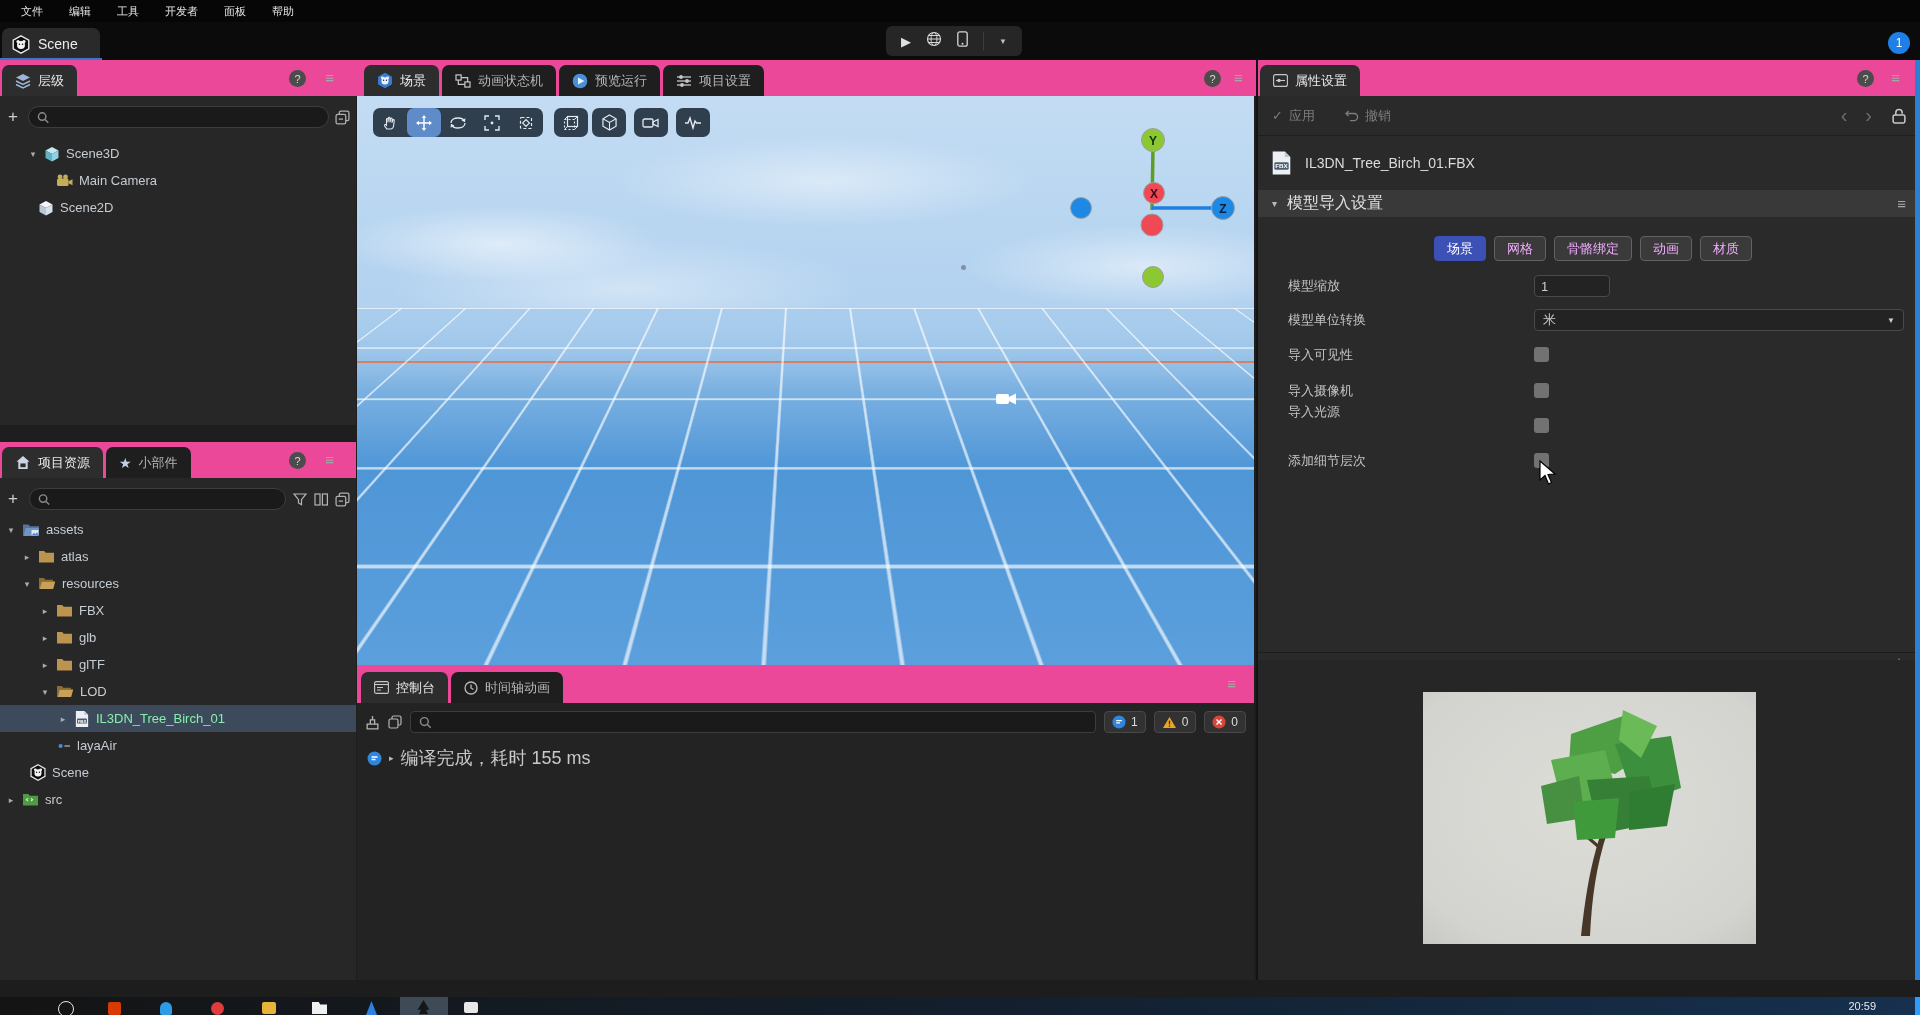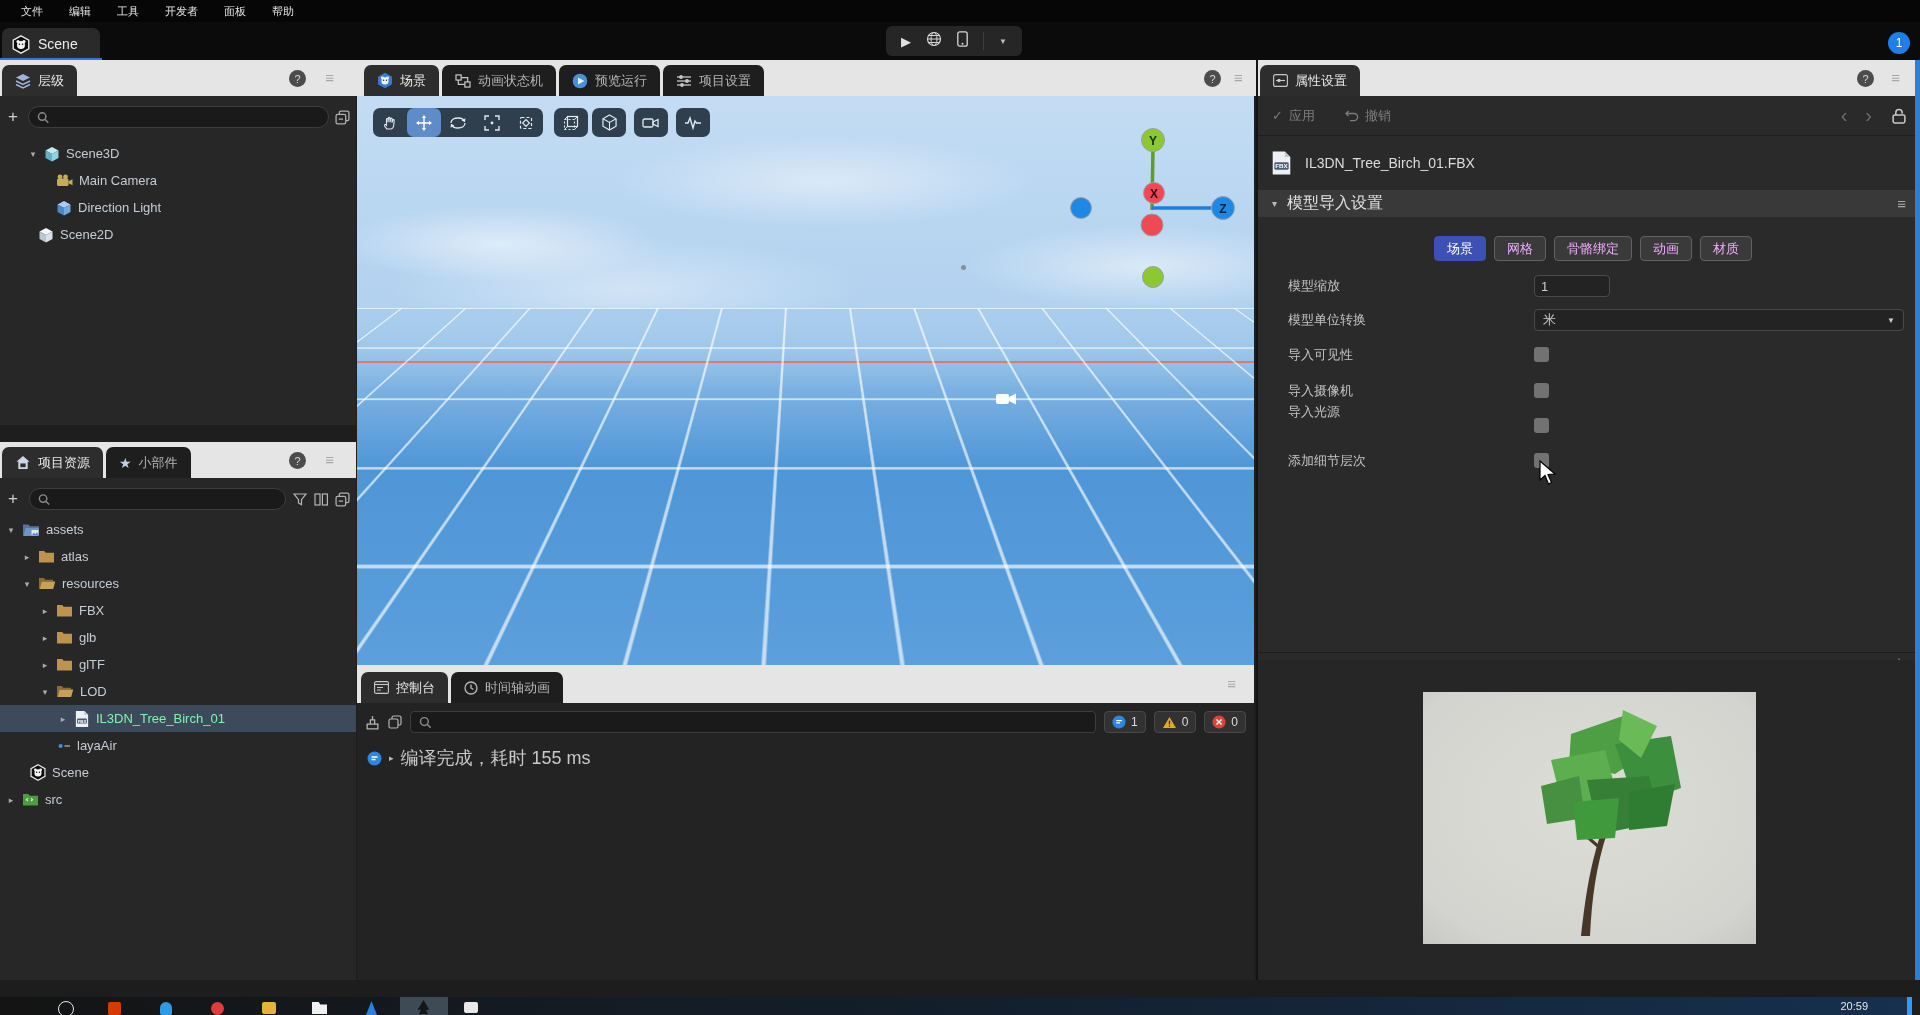--- a/index.html
+++ b/index.html
@@ -9,21 +9,21 @@
   .flex{display:flex;align-items:center;}
   
   #menubar{position:absolute;left:0;top:0;right:0;height:22px;background:#060606;display:flex;align-items:center;gap:0;padding-left:8px;}
   .menu-item{color:#e4e4e4;font-size:11px;padding:10px 13px;height:22px;display:flex;align-items:center;}
   #titlebar{position:absolute;left:0;top:22px;right:0;height:38px;background:#0b0b0b;}
   .scene-tab{position:absolute;left:2px;top:6px;width:98px;height:32px;background:#2a2a2a;border-radius:7px 7px 0 0;display:flex;align-items:center;gap:8px;padding-left:10px;color:#ececec;font-size:14px;box-sizing:border-box;}
   .scene-tab-underline{position:absolute;left:0;top:36px;width:102px;height:2px;background:#3c76c8;}
   .play-group{position:absolute;left:886px;top:4px;width:136px;height:30px;background:#262626;border-radius:6px;display:flex;align-items:center;justify-content:space-evenly;}
   .notif{position:absolute;right:10px;top:10px;width:22px;height:22px;border-radius:50%;background:#1f7fe8;color:#fff;font-size:12px;display:flex;align-items:center;justify-content:center;}
   
-  .tstrip{position:absolute;background:#e5e5e5;display:flex;align-items:flex-end;padding-left:2px;}
+  .tstrip{position:absolute;background:#ec4899;display:flex;align-items:flex-end;padding-left:2px;}
   .ptab{height:31px;display:flex;align-items:center;gap:7px;padding:0 13px;background:#1e1e1e;border-radius:7px 7px 0 0;color:#b5b5b5;font-size:13px;margin-right:3px;box-sizing:border-box;}
   .ptab.active{background:#2d2d2d;color:#eaeaea;}
   .hmenu{color:#a8a8a8;font-size:15px;line-height:1;}
   .help{width:17px;height:17px;border-radius:50%;background:#4c4c4c;color:#d8d8d8;font-size:11px;display:flex;align-items:center;justify-content:center;}
   
   .search{height:22px;background:#1a1a1a;border:1px solid #3d3d3d;border-radius:12px;display:flex;align-items:center;gap:5px;padding:0 8px;box-sizing:border-box;}
   .search input{background:transparent;border:none;outline:none;color:#ccc;font-size:12px;width:100%;padding:0;}
   .plusbtn{color:#cfcfcf;font-size:17px;width:18px;text-align:center;}
   
   .trow{height:27px;display:flex;align-items:center;gap:6px;color:#c6ccd3;font-size:13px;white-space:nowrap;}
@@ -133,28 +133,20 @@
       </div>
       <div class="trow" style="padding-left:56px;">
         <svg width="17" height="13" viewBox="0 0 17 13">
             <circle cx="4" cy="3" r="2.4" fill="#c5ad57"></circle>
             <circle cx="9.5" cy="3" r="2.4" fill="#c5ad57"></circle>
             <rect x="1" y="4.6" width="11.5" height="7.4" rx="1.5" fill="#c5ad57"></rect>
             <path d="M12.5 7.2l4-2v6l-4-2z" fill="#c5ad57"></path>
           </svg>
         <span>Main Camera</span>
       </div>
-      <div class="trow" style="padding-left:56px;">
-        <svg width="16" height="16" viewBox="0 0 16 16">
-            <polygon points="8,1 14.5,4.5 8,8 1.5,4.5" fill="#a9ccf1"></polygon>
-            <polygon points="1.5,4.5 8,8 8,15.5 1.5,12" fill="#4d87c8"></polygon>
-            <polygon points="14.5,4.5 8,8 8,15.5 14.5,12" fill="#74a9e0"></polygon>
-          </svg>
-        <span>Direction Light</span>
-      </div>
       <div class="trow" style="padding-left:38px;">
         <svg width="16" height="16" viewBox="0 0 16 16">
             <polygon points="8,1 14.5,4.5 8,8 1.5,4.5" fill="#f2f6fa"></polygon>
             <polygon points="1.5,4.5 8,8 8,15.5 1.5,12" fill="#b9c6d3"></polygon>
             <polygon points="14.5,4.5 8,8 8,15.5 14.5,12" fill="#d7e1ea"></polygon>
           </svg>
         <span>Scene2D</span>
       </div>
     </div>
   </div>
@@ -614,21 +606,21 @@
         <polygon points="206,100 252,92 244,134 206,138" fill="#2e7d32"></polygon>
         <polygon points="150,110 196,106 192,146 154,148" fill="#3f9a3b"></polygon>
       </svg>
     </div>
   </div>
 
   <div class="abs" style="left:1915px;top:60px;width:5px;height:920px;background:#2b7fd4;"></div>
 
   <div class="abs" style="left:0;top:980px;right:0;height:17px;background:#1d1d1d;"></div>
 
-  <div class="abs" style="left:0;top:997px;right:8px;height:18px;background:linear-gradient(90deg,#141414,#13202f 55%,#16304e);overflow:hidden;">
+  <div class="abs" style="left:0;top:997px;right:0;height:18px;background:linear-gradient(90deg,#141414,#13202f 55%,#16304e);overflow:hidden;">
     <div class="abs" style="left:58px;top:4px;width:14px;height:14px;border:1.6px solid #e8e8e8;border-radius:50%;"></div>
     <div class="abs" style="left:108px;top:5px;width:13px;height:13px;background:#d83b01;border-radius:2px;"></div>
     <div class="abs" style="left:160px;top:5px;width:12px;height:13px;background:#2e9be6;border-radius:6px 6px 2px 2px;"></div>
     <div class="abs" style="left:211px;top:5px;width:13px;height:13px;background:#e23b3b;border-radius:50%;"></div>
     <div class="abs" style="left:262px;top:5px;width:14px;height:12px;background:#e8b339;border-radius:2px;"></div>
     <div class="abs" style="left:312px;top:5px;width:15px;height:12px;background:#f0f0f0;clip-path:polygon(0 0,45% 0,55% 20%,100% 20%,100% 100%,0 100%);"></div>
     <div class="abs" style="left:366px;top:4px;width:11px;height:14px;background:#2f7fe0;clip-path:polygon(50% 0,100% 100%,0 100%);"></div>
     <div class="abs" style="left:400px;top:0;width:48px;height:18px;background:#3e4a55;">
       <div class="abs" style="left:17px;top:3px;width:13px;height:14px;background:#14171a;clip-path:polygon(50% 0,95% 70%,70% 70%,85% 100%,15% 100%,30% 70%,5% 70%);"></div>
     </div>

